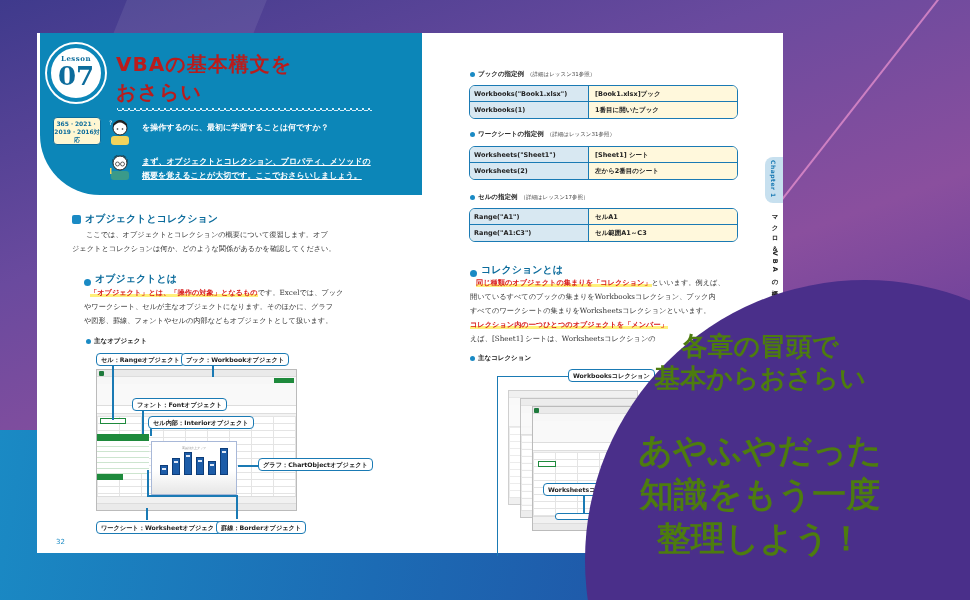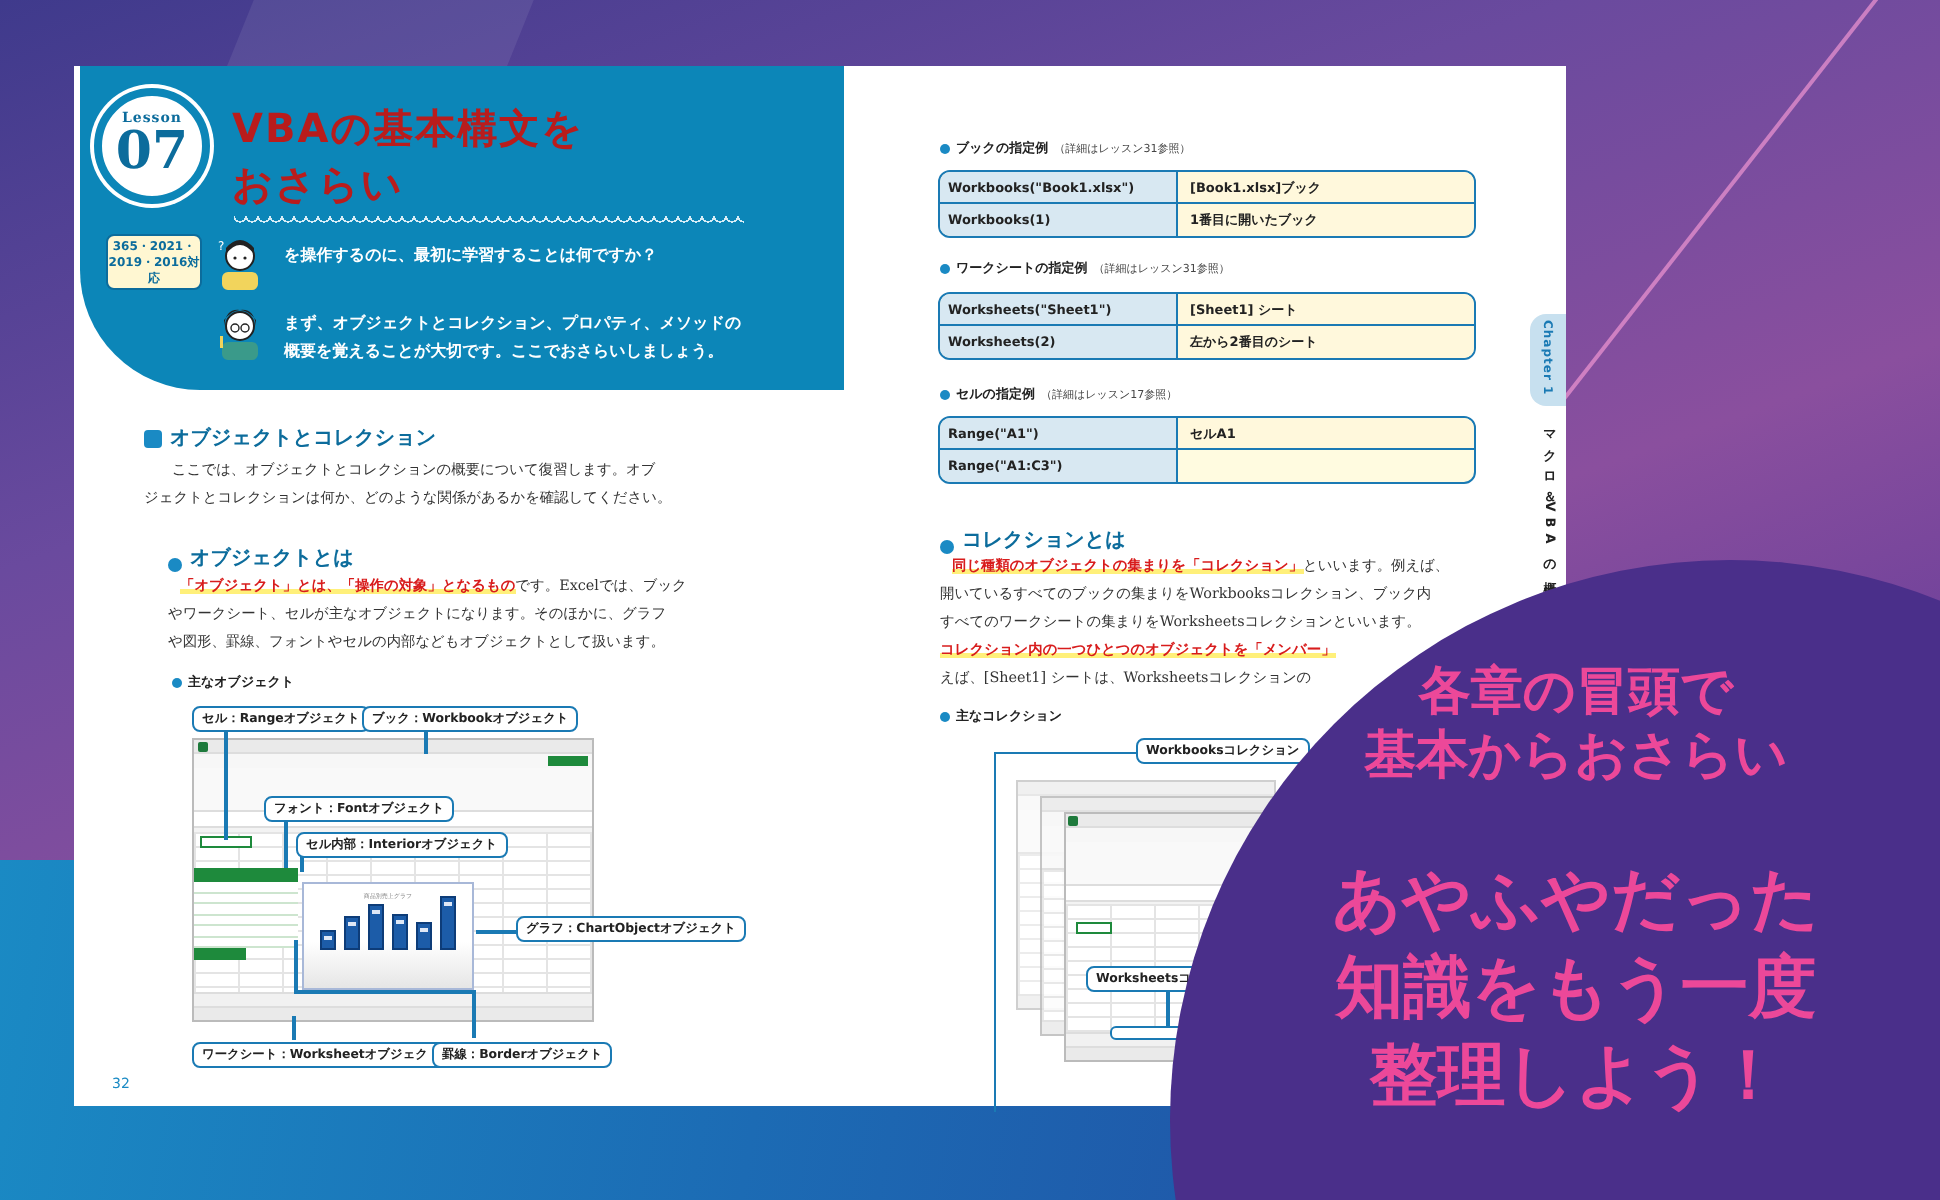--- a/index.html
+++ b/index.html
@@ -56,21 +56,21 @@
   }
   .avatar {
     position: absolute; width: 22px; height: 28px;
   }
   .avatar1 { left: 109px; top: 117px; }
   .avatar2 { left: 109px; top: 152px; }
   .dialog-line {
     position: absolute; left: 142px; color: #fff; font-size: 8px; line-height: 14px; font-weight: bold; width: 240px;
   }
   .dl1 { top: 121px; }
-  .dl2 { top: 155px; }
+  .dl2 { top: 155px; text-decoration: underline; }
 
   
   .h2 {
     position: absolute; color: #0c6c9c; font-weight: bold; font-size: 10px;
     display: flex; align-items: center; gap: 4px;
   }
   .h2 .sq { width: 9px; height: 9px; background: #1a8ac4; border-radius: 2px; display: inline-block; }
   .h3 {
     position: absolute; color: #0c6c9c; font-weight: bold; font-size: 10px;
     display: flex; align-items: flex-end; gap: 4px;
@@ -146,21 +146,21 @@
   .coll-frame { position:absolute; left:497px; top:376px; width:120px; height:180px; border-left:1.5px solid #1a7ab4; border-top:1.5px solid #1a7ab4; }
 
   .page-num { position:absolute; left:56px; top:538px; font-size:7px; color:#1a8ac4; }
 
   
   .promo {
     position: absolute; left: 585px; top: 280px; width: 560px; height: 560px;
     border-radius: 50%; background: #4a2f8a;
   }
   .promo-text {
-    position: absolute; left: 628px; color: #ec4899; font-weight: bold; text-align: center; width: 320px;
+    position: absolute; left: 600px; color: #4d7c0f; font-weight: bold; text-align: center; width: 320px;
   }
   .pt1 { top: 330px; font-size: 26px; line-height: 32px; }
   .pt2 { top: 428px; font-size: 34px; line-height: 44px; }
 </style>
 </head>
 <body>
 
 <div class="bg-bottom"></div>
 <div class="bg-panel"></div>
 <div class="bg-stripe2"></div>
@@ -331,20 +331,21 @@
   <span>セルの指定例</span>
   <span class="note">（詳細はレッスン17参照）</span>
 </div>
 <div class="spec" style="top:208px;">
   <div class="spec-row">
     <div class="spec-key">Range("A1")</div>
     <div class="spec-val">セルA1</div>
   </div>
   <div class="spec-row">
     <div class="spec-key">Range("A1:C3")</div>
+    <div class="spec-val">セル範囲A1～C3</div>
   </div>
 </div>
 
 <div class="h3" style="left:470px; top:263px;">
   <span class="dot"></span>
   <span>コレクションとは</span>
 </div>
 <div class="para" style="left:470px; top:276px; width:300px;">
   <div style="padding-left:6px; white-space:nowrap;">
     <span class="red">同じ種類のオブジェクトの集まりを「コレクション」</span><span>といいます。例えば、</span>

